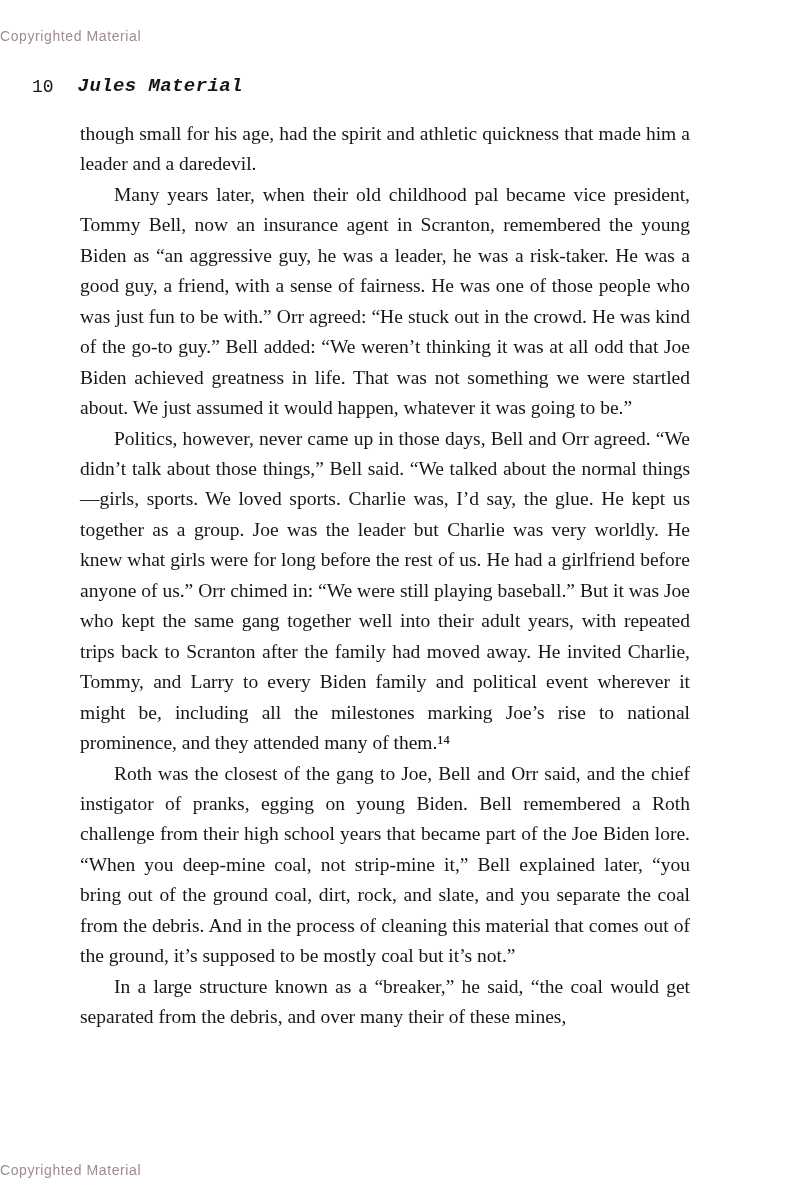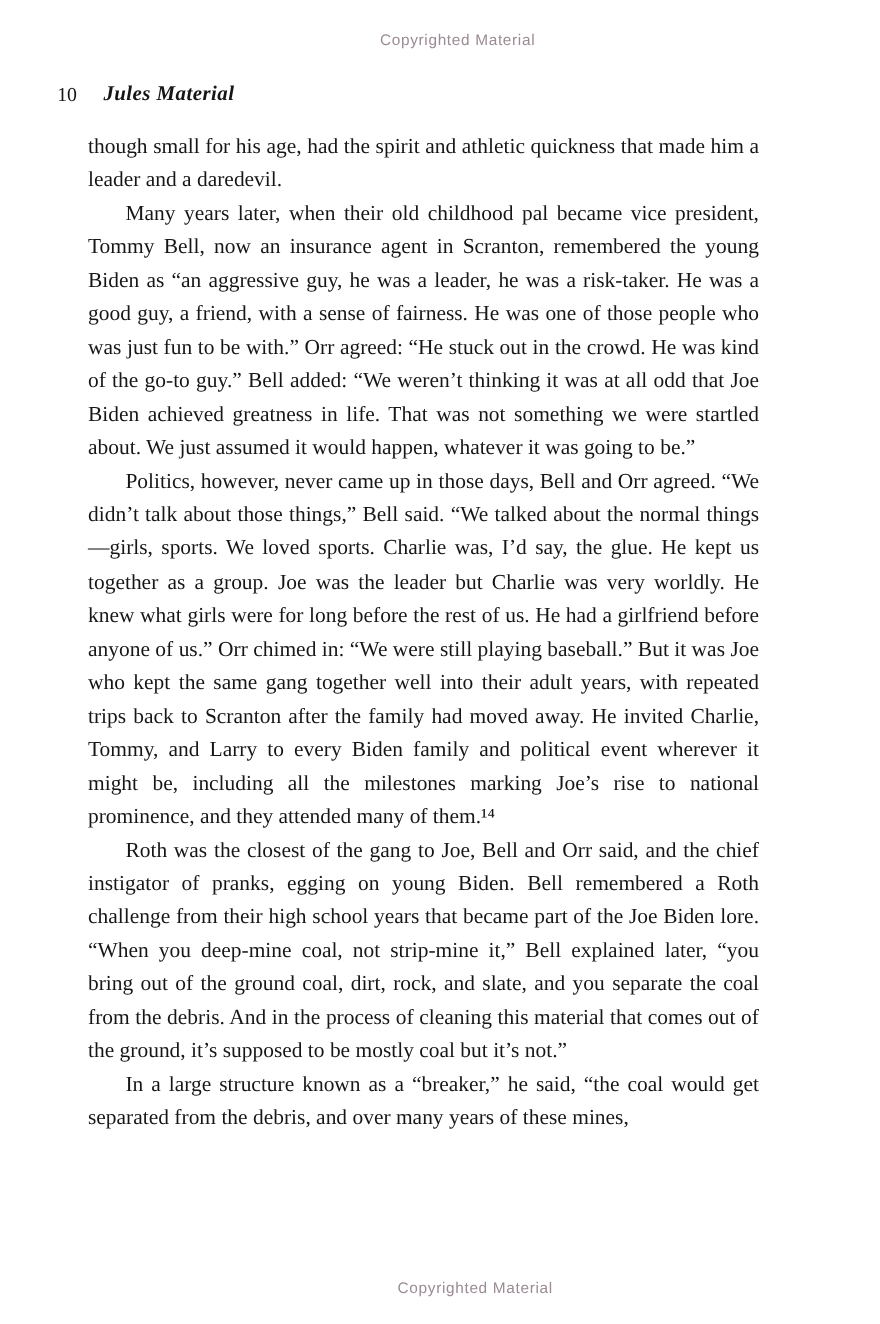--- a/index.html
+++ b/index.html
@@ -14,36 +14,35 @@
     background: #ffffff;
     overflow: hidden;
     font-family: "Liberation Serif", serif;
     color: #161616;
   }
   .copyright {
     font-family: "Liberation Sans", sans-serif;
     font-size: 14px;
     letter-spacing: 0.6px;
     color: #9c8b96;
-    text-align: center;
-    padding-left: 32px;
   }
   .copyright-top {
     padding-top: 28px;
   }
   .copyright-bottom {
     position: absolute;
     bottom: 26px;
     left: 0;
     width: 100%;
   }
   .running-header {
-    margin: 31px 110px 0 52px;
+    margin: 31px 110px 0 32px;
     display: flex;
     align-items: flex-end;
+    font-family: Liberation Mono, monospace;
   }
   .page-number {
     font-size: 18px;
     color: #161616;
   }
   .running-author {
     margin-left: 24px;
     font-size: 19px;
     font-style: italic;
     font-weight: 600;
@@ -75,18 +74,18 @@
   <div class="running-header">
     <span class="page-number">10</span>
     <span class="running-author">Jules Material</span>
   </div>
 
   <div class="body-text">
     <p>though small for his age, had the spirit and athletic quickness that made him a leader and a daredevil.</p>
     <p class="indent">Many years later, when their old childhood pal became vice president, Tommy Bell, now an insurance agent in Scranton, remembered the young Biden as “an aggressive guy, he was a leader, he was a risk-taker. He was a good guy, a friend, with a sense of fairness. He was one of those people who was just fun to be with.” Orr agreed: “He stuck out in the crowd. He was kind of the go-to guy.” Bell added: “We weren’t thinking it was at all odd that Joe Biden achieved greatness in life. That was not something we were startled about. We just assumed it would happen, whatever it was going to be.”</p>
     <p class="indent">Politics, however, never came up in those days, Bell and Orr agreed. “We didn’t talk about those things,” Bell said. “We talked about the normal things—girls, sports. We loved sports. Charlie was, I’d say, the glue. He kept us together as a group. Joe was the leader but Charlie was very worldly. He knew what girls were for long before the rest of us. He had a girlfriend before anyone of us.” Orr chimed in: “We were still playing baseball.” But it was Joe who kept the same gang together well into their adult years, with repeated trips back to Scranton after the family had moved away. He invited Charlie, Tommy, and Larry to every Biden family and political event wherever it might be, including all the milestones marking Joe’s rise to national prominence, and they attended many of them.¹⁴</p>
     <p class="indent">Roth was the closest of the gang to Joe, Bell and Orr said, and the chief instigator of pranks, egging on young Biden. Bell remembered a Roth challenge from their high school years that became part of the Joe Biden lore. “When you deep-mine coal, not strip-mine it,” Bell explained later, “you bring out of the ground coal, dirt, rock, and slate, and you separate the coal from the debris. And in the process of cleaning this material that comes out of the ground, it’s supposed to be mostly coal but it’s not.”</p>
-    <p class="indent">In a large structure known as a “breaker,” he said, “the coal would get separated from the debris, and over many years of these mines,</p>
+    <p class="indent">In a large structure known as a “breaker,” he said, “the coal would get separated from the debris, and over many their of these mines,</p>
   </div>
 
   <div class="copyright copyright-bottom">Copyrighted Material</div>
 
 </div>
 
 </body></html>

